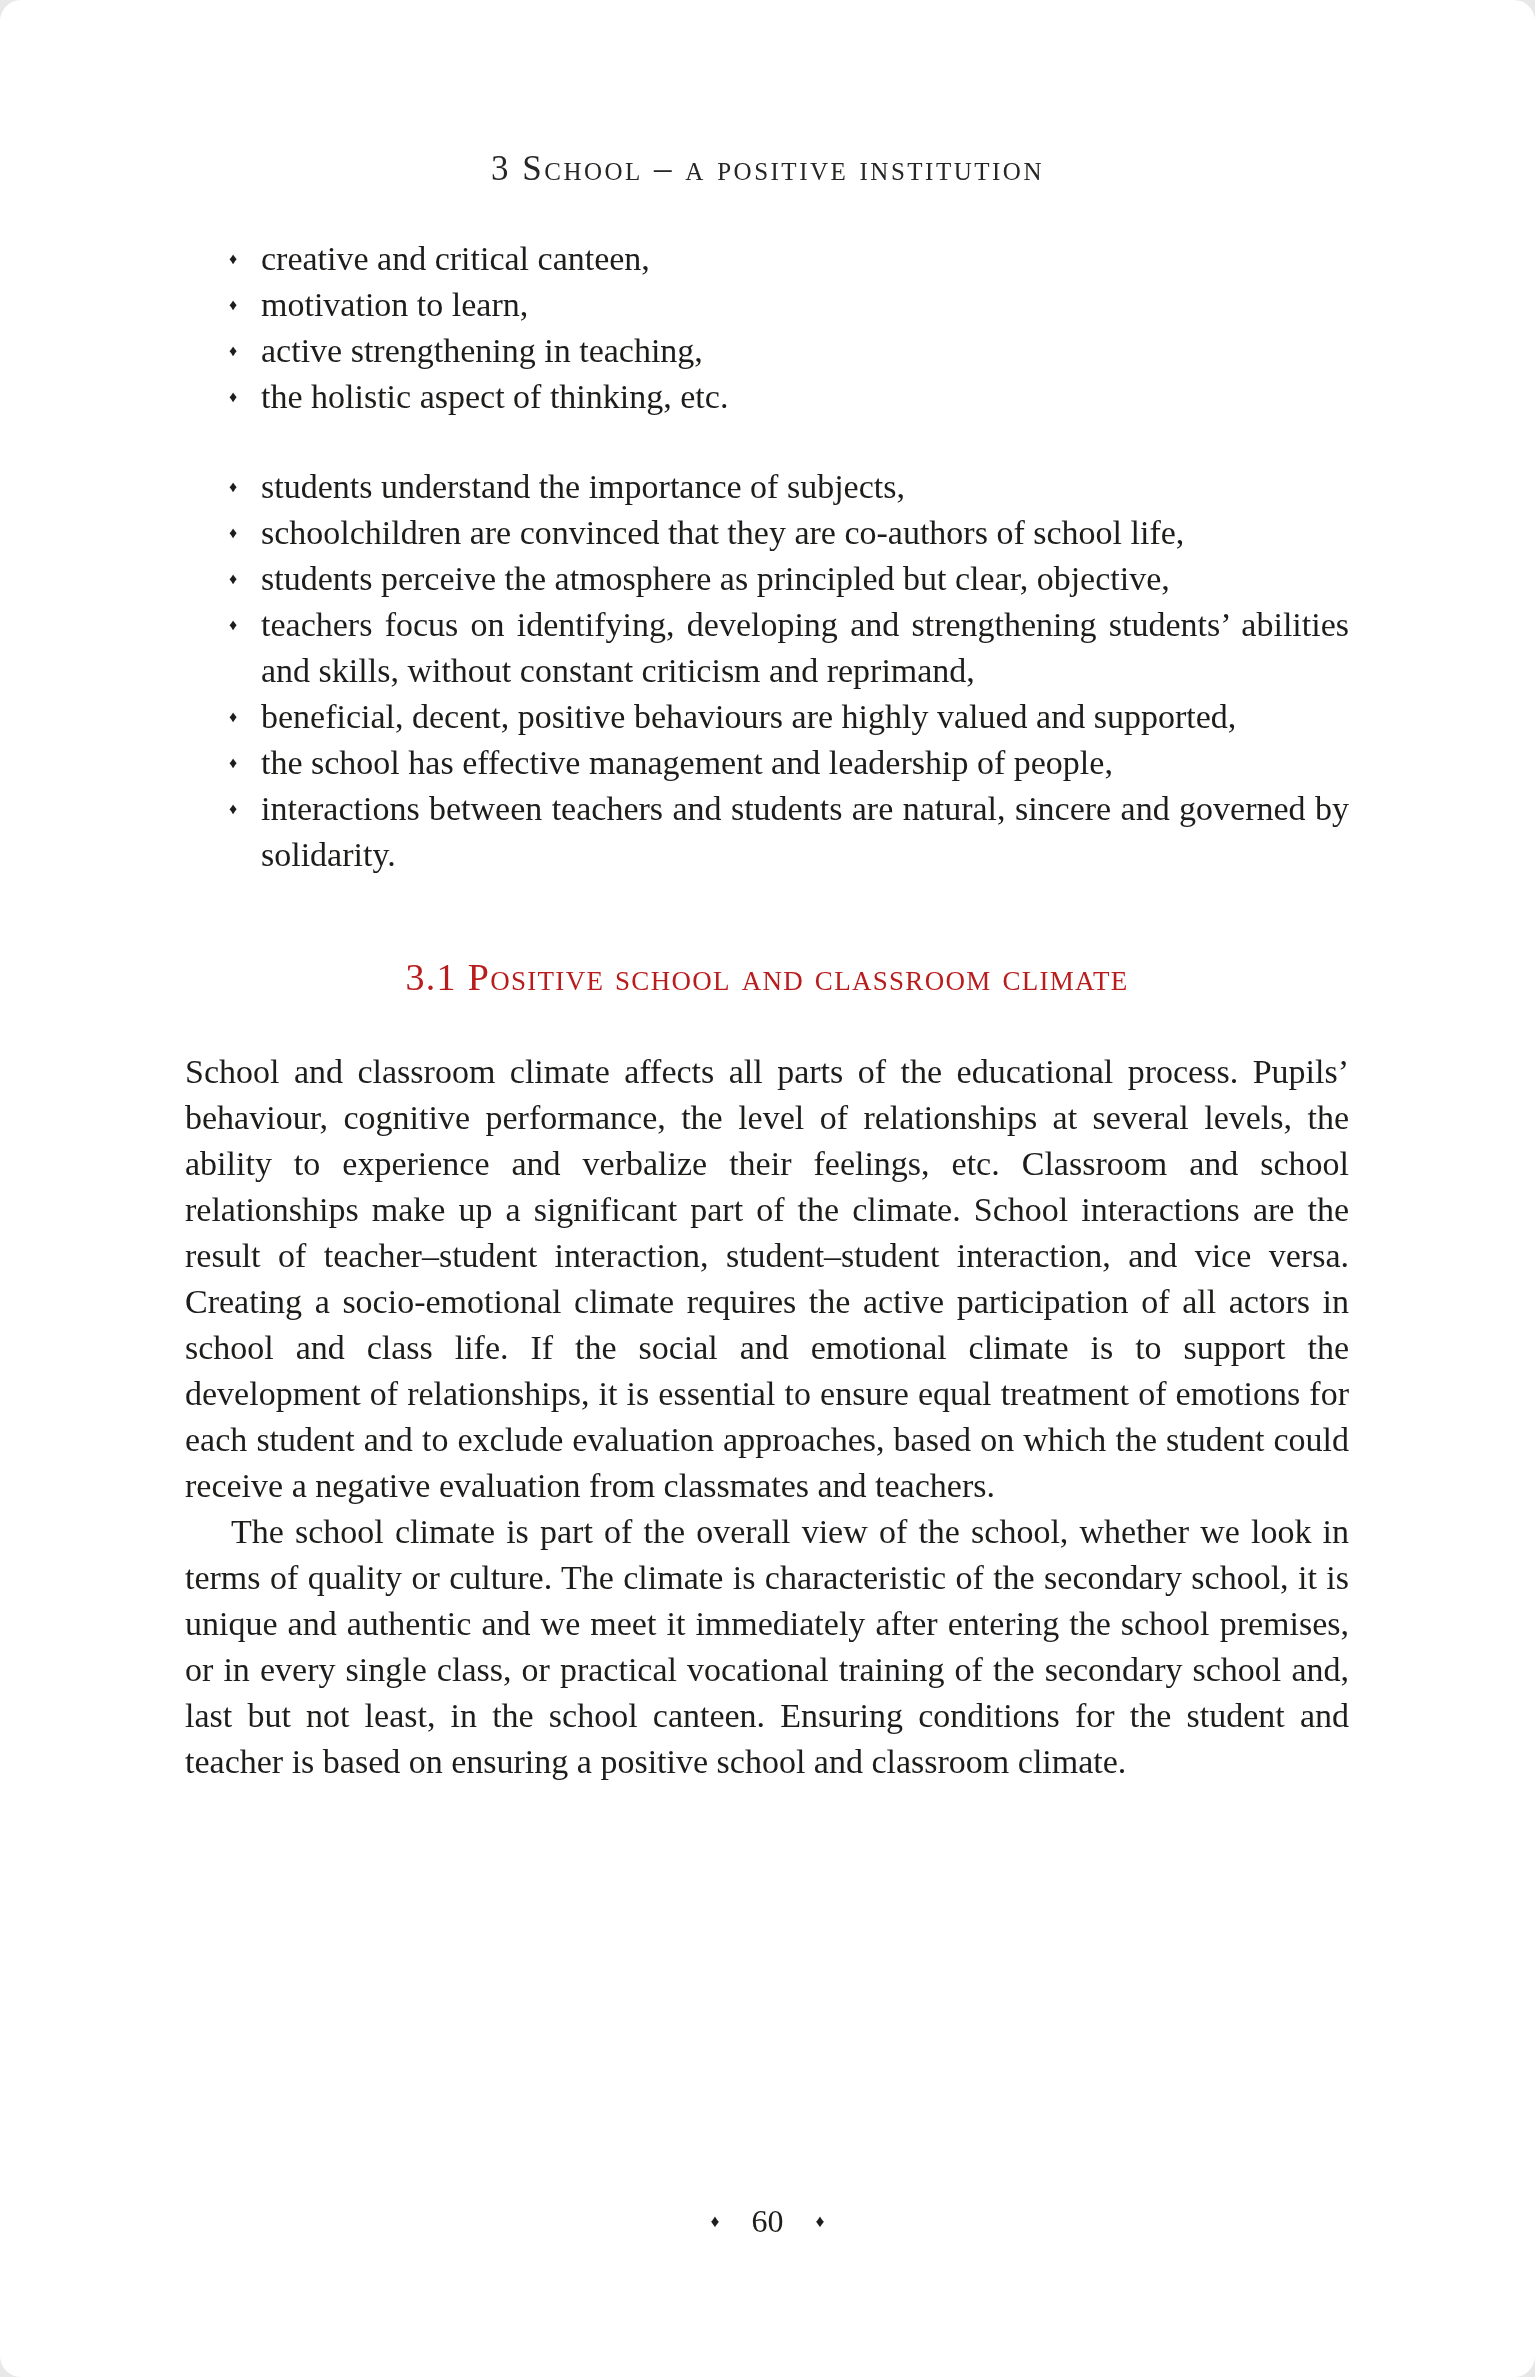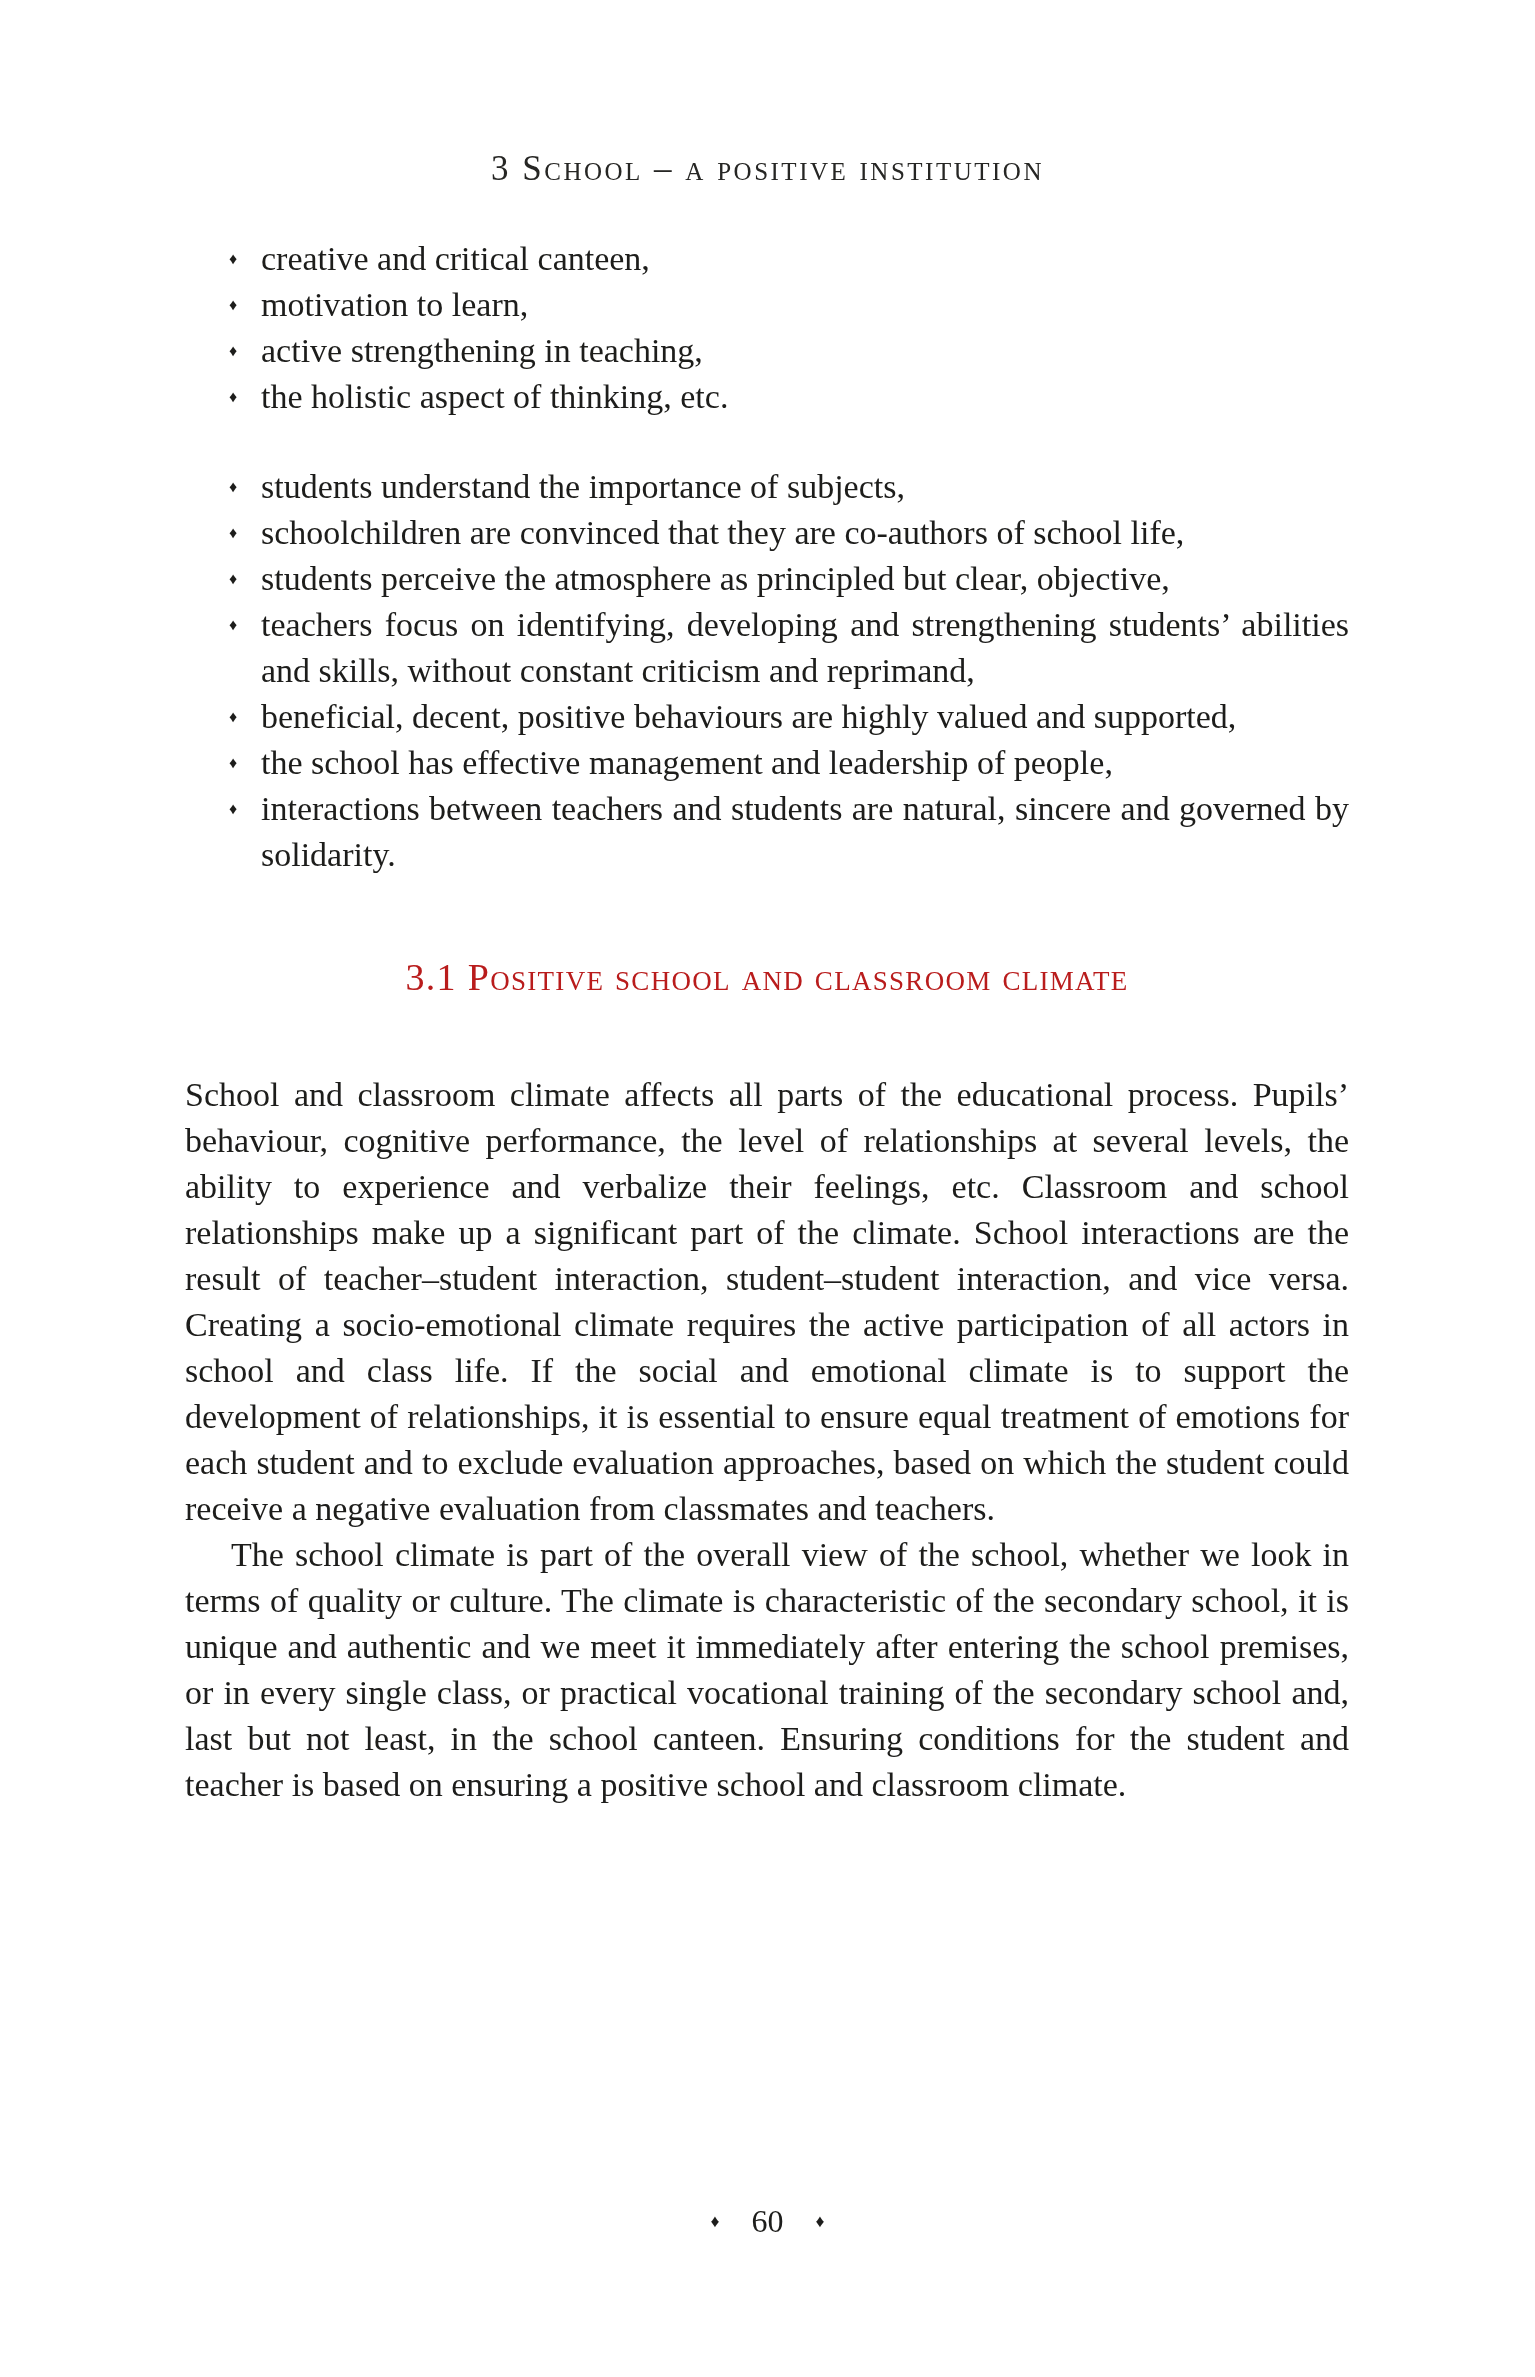--- a/index.html
+++ b/index.html
@@ -6,20 +6,21 @@
   html, body { background: #e8e8e8; }
   body { font-family: "Liberation Serif", "DejaVu Serif", serif; }
 
   .page {
     position: relative;
     width: 1535px;
     height: 2377px;
     background: #ffffff;
     color: #1d1d1b;
     overflow: hidden;
+    border-radius: 21px;
   }
 
   .running-header {
     position: absolute;
     top: 149px;
     left: 0;
     width: 100%;
     text-align: center;
     font-size: 35px;
     line-height: 40px;
@@ -77,21 +78,21 @@
     line-height: 46px;
     font-variant: small-caps;
     letter-spacing: 1.3px;
     font-weight: normal;
     color: #b91c1c;
   }
 
   .body-para {
     text-align: justify;
   }
-  .para-1 { margin-top: 72px; }
+  .para-1 { margin-top: 49px; }
   .para-2 { text-indent: 46px; }
 
   .folio {
     position: absolute;
     top: 2203px;
     left: 0;
     width: 100%;
     display: flex;
     justify-content: center;
     align-items: center;

